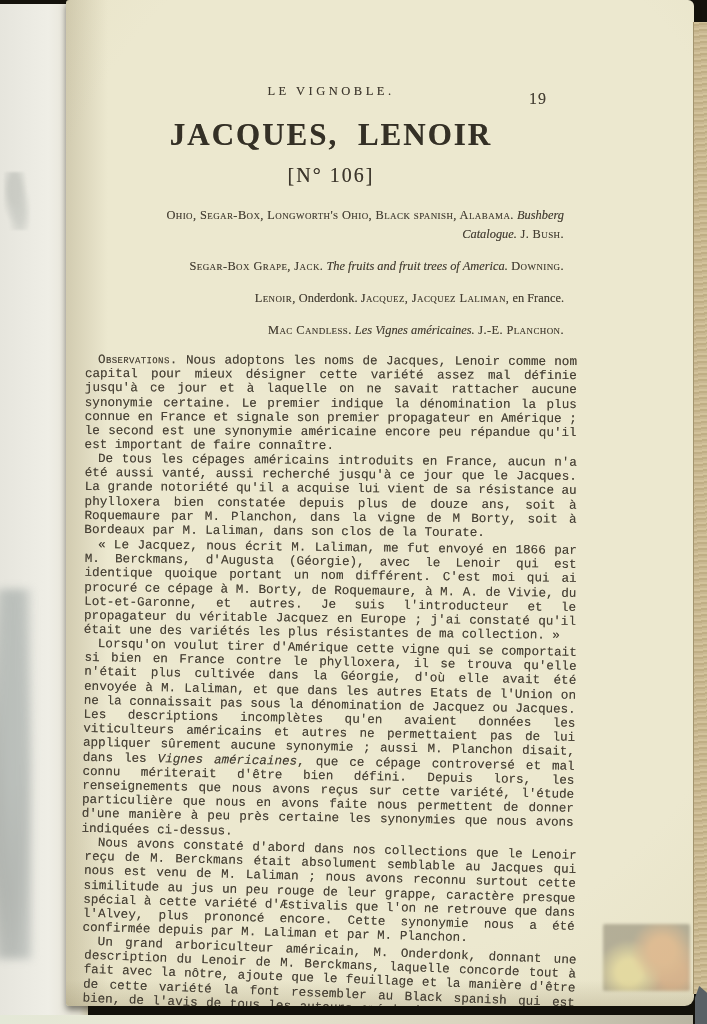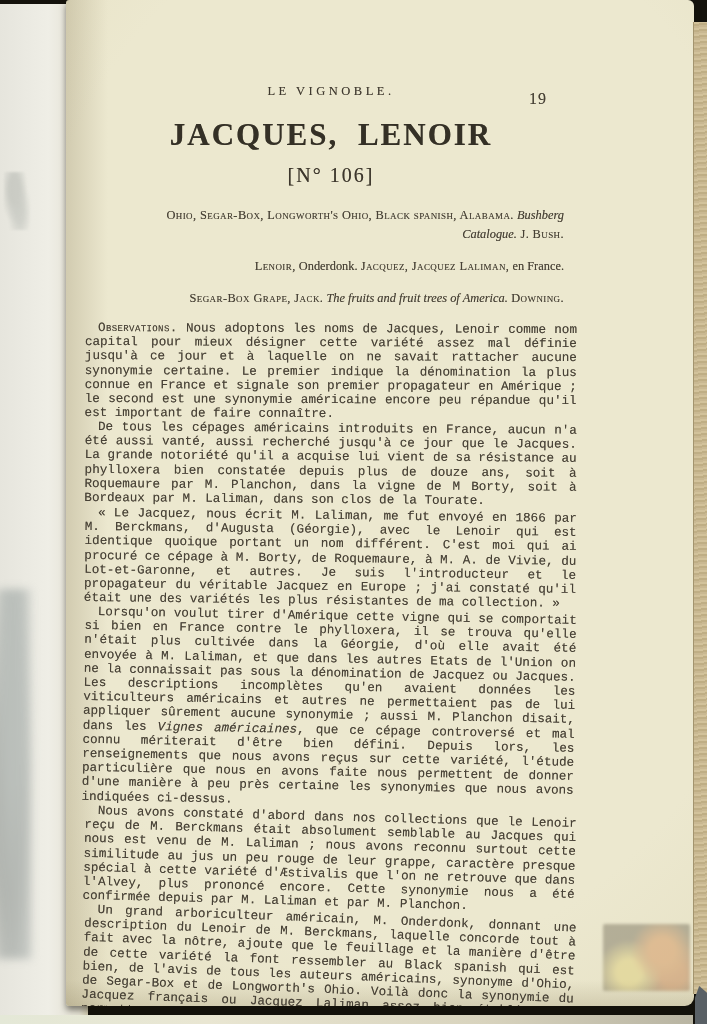--- a/index.html
+++ b/index.html
@@ -88,22 +88,23 @@
       <div class="header-row">
         <div class="running-header">LE VIGNOBLE.</div>
         <div class="page-num">19</div>
       </div>
 
       <div class="title">JACQUES, LENOIR</div>
       <div class="subtitle">[N° 106]</div>
 
       <div class="synonyms">
           <p><span class="seg-sc">Ohio, Segar-Box, Longworth's Ohio, Black spanish, Alabama.</span><span class="seg-i"> Bushberg Catalogue.</span><span class="seg-sc"> J. Bush.</span></p>
+          <p><span class="seg-sc">Segar-Box Grape, Jack.</span><span class="seg-i"> The fruits and fruit trees of America.</span><span class="seg-sc"> Downing.</span></p>
           <p><span class="seg-sc">Lenoir,</span><span> Onderdonk. </span><span class="seg-sc">Jacquez, Jacquez Laliman,</span><span> en France.</span></p>
-          <p><span class="seg-sc">Segar-Box Grape, Jack.</span><span class="seg-i"> The fruits and fruit trees of America.</span><span class="seg-sc"> Downing.</span></p>
+          <p><span class="seg-sc">Mac Candless.</span><span class="seg-i"> Les Vignes américaines.</span><span class="seg-sc"> J.-E. Planchon.</span></p>
         </div>
 
       <div class="body-text">
           <p><span class="seg-sc">Observations.</span><span> Nous adoptons les noms de Jacques, Lenoir comme nom capital pour mieux désigner cette variété assez mal définie jusqu'à ce jour et à laquelle on ne savait rattacher aucune synonymie certaine. Le premier indique la dénomination la plus connue en France et signale son premier propagateur en Amérique ; le second est une synonymie américaine encore peu répandue qu'il est important de faire connaître.</span></p>
           <p><span>De tous les cépages américains introduits en France, aucun n'a été aussi vanté, aussi recherché jusqu'à ce jour que le Jacques. La grande notoriété qu'il a acquise lui vient de sa résistance au phylloxera bien constatée depuis plus de douze ans, soit à Roquemaure par M. Planchon, dans la vigne de M Borty, soit à Bordeaux par M. Laliman, dans son clos de la Tourate.</span></p>
           <p><span>« Le Jacquez, nous écrit M. Laliman, me fut envoyé en 1866 par M. Berckmans, d'Augusta (Géorgie), avec le Lenoir qui est identique quoique portant un nom différent. C'est moi qui ai procuré ce cépage à M. Borty, de Roquemaure, à M. A. de Vivie, du Lot-et-Garonne, et autres. Je suis l'introducteur et le propagateur du véritable Jacquez en Europe ; j'ai constaté qu'il était une des variétés les plus résistantes de ma collection. »</span></p>
           <p><span>Lorsqu'on voulut tirer d'Amérique cette vigne qui se comportait si bien en France contre le phylloxera, il se trouva qu'elle n'était plus cultivée dans la Géorgie, d'où elle avait été envoyée à M. Laliman, et que dans les autres Etats de l'Union on ne la connaissait pas sous la dénomination de Jacquez ou Jacques. Les descriptions incomplètes qu'en avaient données les viticulteurs américains et autres ne permettaient pas de lui appliquer sûrement aucune synonymie ; aussi M. Planchon disait, dans les </span><span class="seg-i">Vignes américaines</span><span>, que ce cépage controversé et mal connu mériterait d'être bien défini. Depuis lors, les renseignements que nous avons reçus sur cette variété, l'étude particulière que nous en avons faite nous permettent de donner d'une manière à peu près certaine les synonymies que nous avons indiquées ci-dessus.</span></p>
           <p><span>Nous avons constaté d'abord dans nos collections que le Lenoir reçu de M. Berckmans était absolument semblable au Jacques qui nous est venu de M. Laliman ; nous avons reconnu surtout cette similitude au jus un peu rouge de leur grappe, caractère presque spécial à cette variété d'Æstivalis que l'on ne retrouve que dans l'Alvey, plus prononcé encore. Cette synonymie nous a été confirmée depuis par M. Laliman et par M. Planchon.</span></p>
           <p><span>Un grand arboriculteur américain, M. Onderdonk, donnant une description du Lenoir de M. Berckmans, laquelle concorde tout à fait avec la nôtre, ajoute que le feuillage et la manière d'être de cette variété la font ressembler au Black spanish qui est bien, de l'avis de tous les auteurs américains, synonyme d'Ohio, de Segar-Box et de Longworth's Ohio. Voilà donc la synonymie du Jacquez français ou Jacquez Laliman assez bien établie pour permettre aux viticulteurs français de demander cette variété en Amérique, sous tous les noms que nous venons d'indiquer.</span></p>
           <p><span>« L'Ohio, dit aussi M. J. Bush, est la même variété que le Jack ou Jacques, cultivé près de Natchez (Mississipi) par un vieil Espagnol du nom de Jacques. On le cultiva d'abord dans l'Ohio, grâce à quelques boutures trouvées par hasard dans une boîte à cigares (d'où le nom de Segar-Box) par une personne inconnue, dans la résidence de M. Longworth, de Cincinnati (Ohio). Cette variété jouit d'une grande vogue dans le début, elle promit d'abord beaucoup, mais bientôt la rouille et la carie l'affectèrent à un degré tel qu'elle ne valut plus rien, même en espalier et avec des abris. » Downing,</span></p>

